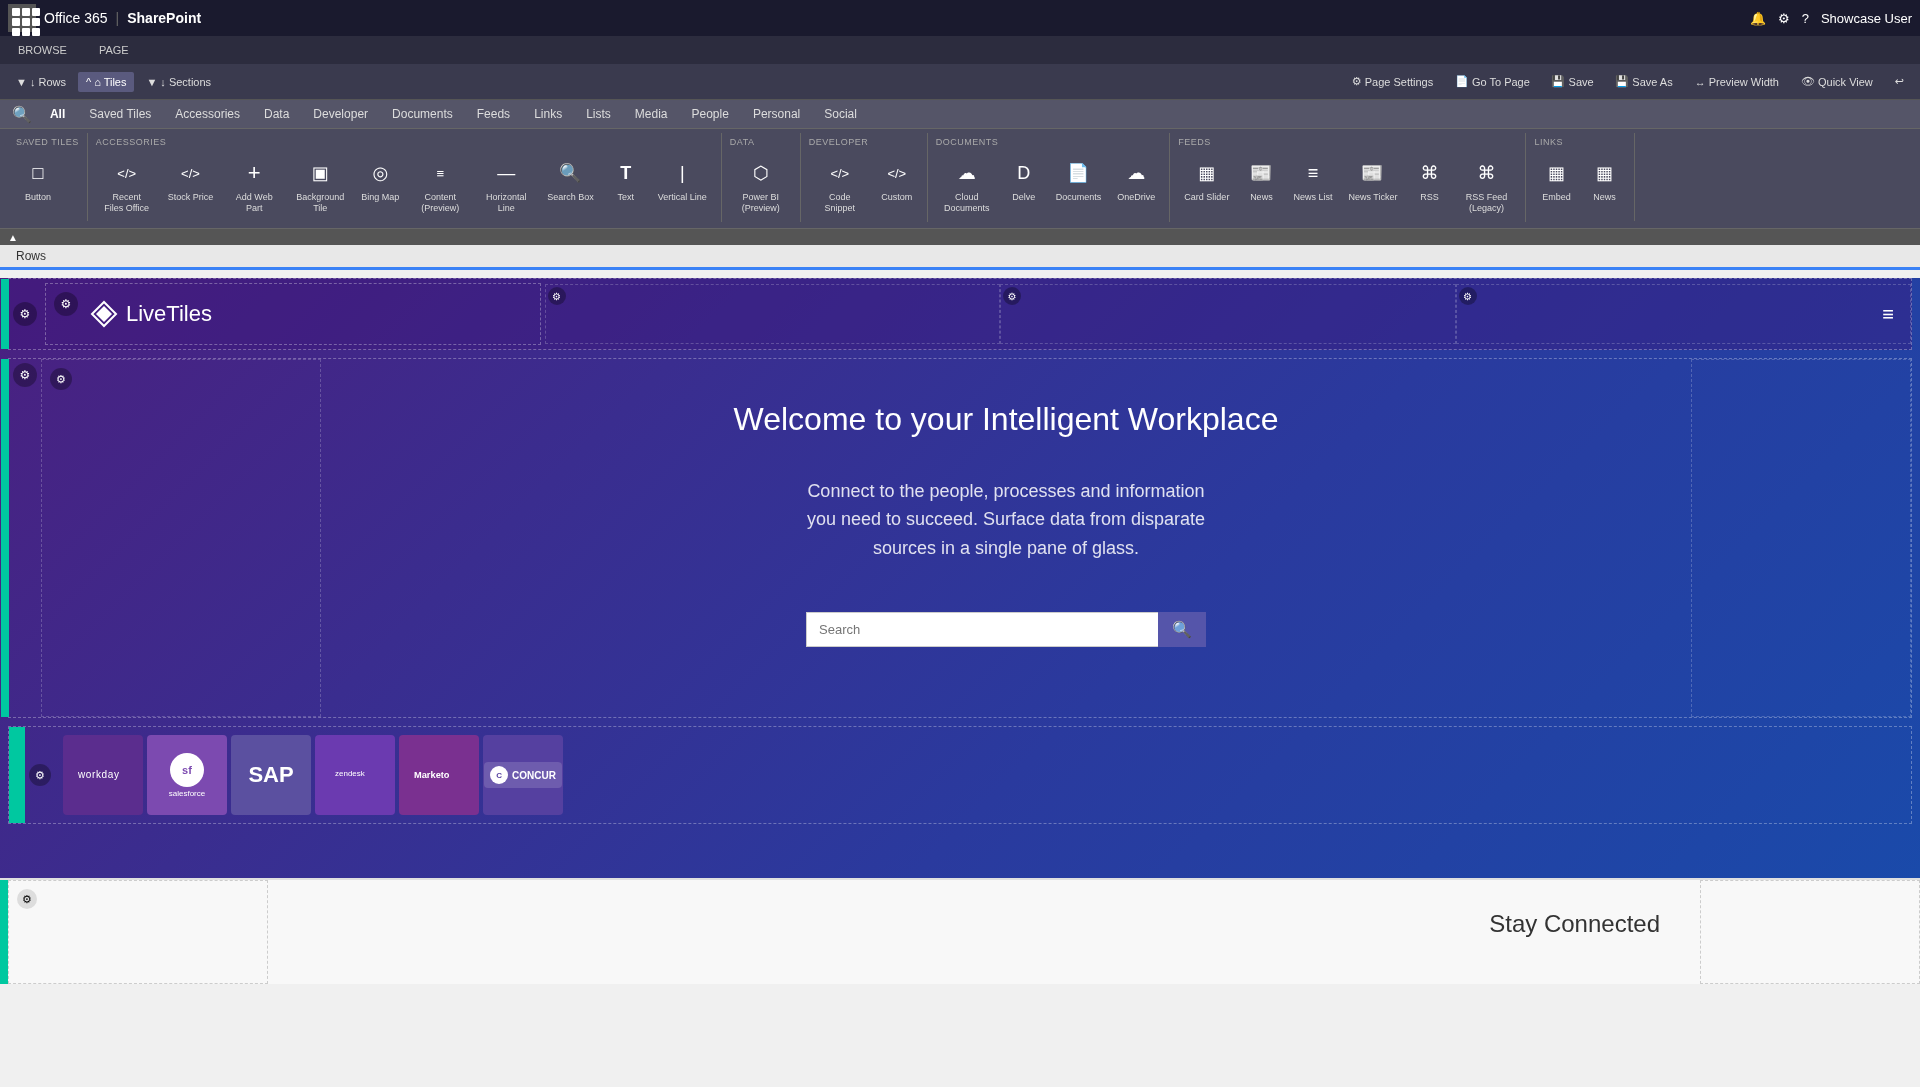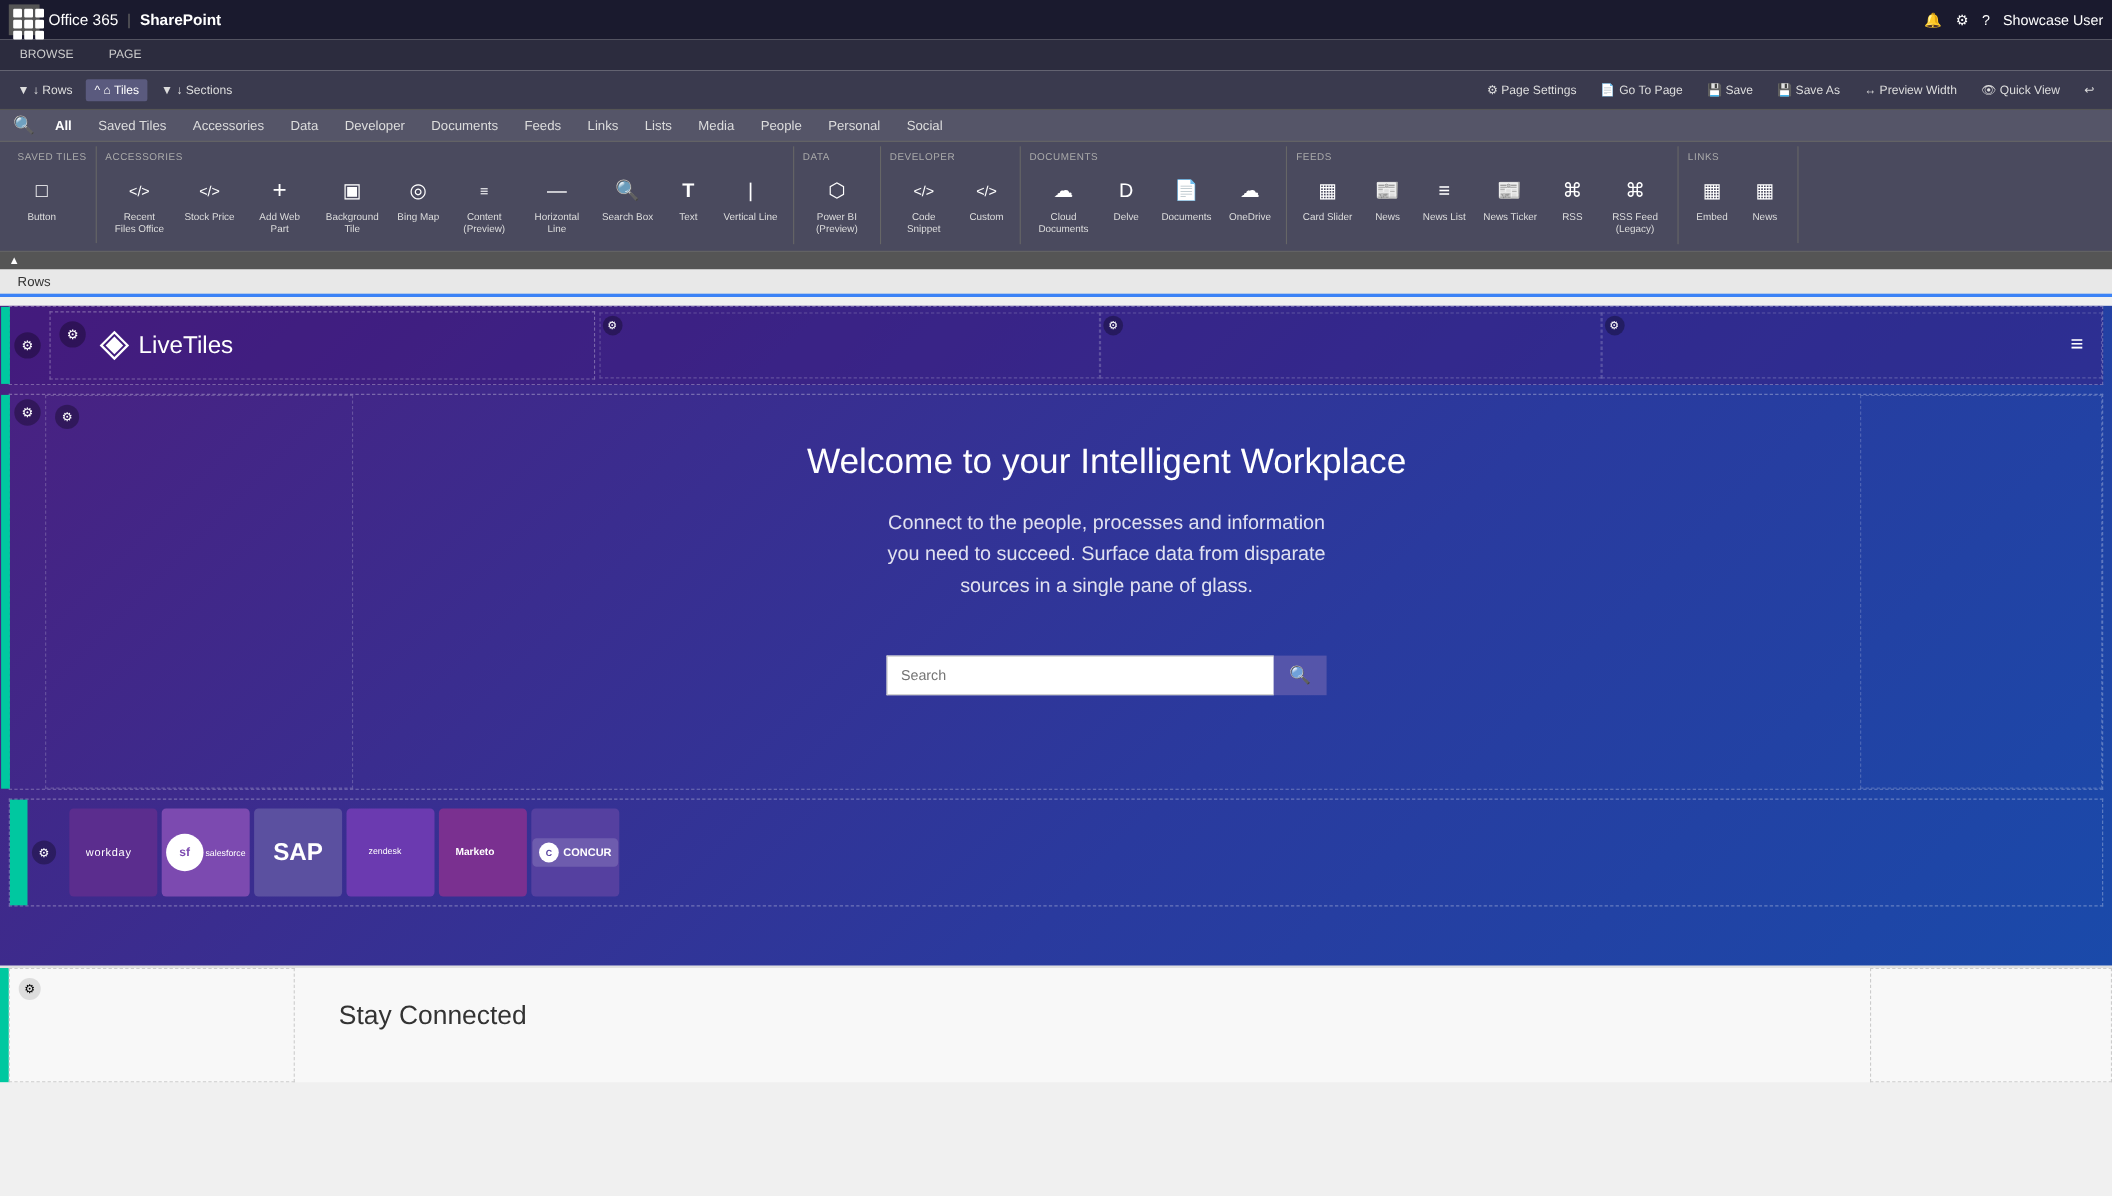--- a/index.html
+++ b/index.html
@@ -258,21 +258,21 @@
       display: flex;
       flex-direction: column;
       align-items: center;
       padding: 40px 20px 20px;
     }
     .hero-title {
       color: white;
       font-size: 32px;
       font-weight: 300;
       text-align: center;
-      margin-bottom: 20px;
+      margin-bottom: 36px;
       line-height: 1.3;
     }
     .hero-subtitle {
       color: rgba(255,255,255,0.85);
       font-size: 18px;
       text-align: center;
       margin-bottom: 30px;
       line-height: 1.6;
       max-width: 420px;
     }
@@ -374,21 +374,21 @@
       border-radius: 50%;
       display: flex; align-items: center; justify-content: center;
       font-size: 11px;
       cursor: pointer;
     }
     .stay-main {
       flex: 1;
       padding: 30px 40px;
       display: flex;
       flex-direction: column;
-      align-items: flex-start;
+      align-items: flex-end;
     }
     .stay-title {
       font-size: 24px;
       font-weight: 300;
       color: #333;
       margin-bottom: 16px;
     }
     .stay-text {
       font-size: 13px;
       color: #555;
@@ -700,21 +700,21 @@
     <div class="app-tiles-container">
 
       <div class="app-tile" style="background: #5b2d8e; flex-direction:column; gap:4px;">
         <div style="color:white; font-size:10px; font-weight:700; letter-spacing:1px;">
           <svg width="50" height="20" viewBox="0 0 80 30">
             <text x="0" y="22" fill="white" font-size="16" font-family="Arial" font-weight="300">workday</text>
           </svg>
         </div>
       </div>
 
-      <div class="app-tile" style="background: #7c4ab0; gap:2px;">
+      <div class="app-tile" style="background: #7c4ab0; flex-direction:column; gap:2px;">
         <div style="background:white; border-radius:50%; width:34px; height:34px; display:flex; align-items:center; justify-content:center;">
           <span style="color:#7c4ab0; font-size:11px; font-weight:bold;">sf</span>
         </div>
         <div style="color:white; font-size:8px;">salesforce</div>
       </div>
 
       <div class="app-tile" style="background: #5b50a0;">
         <div style="color:white; font-size:22px; font-weight:700;">SAP</div>
       </div>
 

